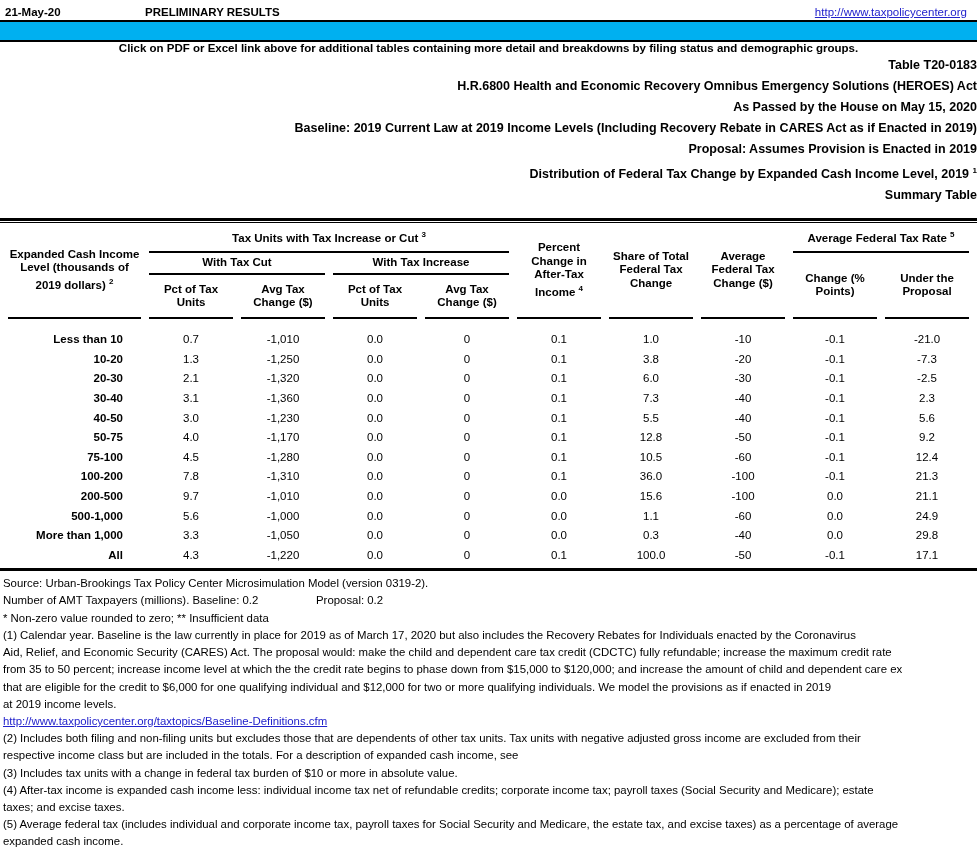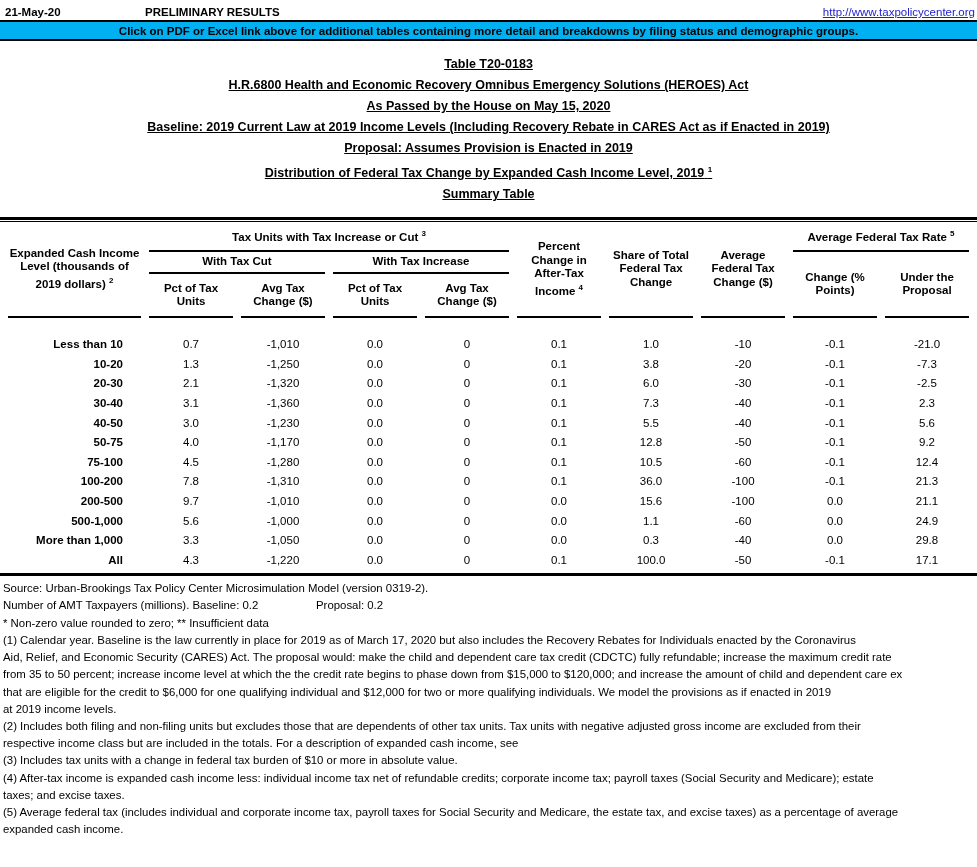--- a/index.html
+++ b/index.html
@@ -4,52 +4,52 @@
 <style>
   :root { --banner:#00B0F0; --link:#2222CC; }
   * { box-sizing:border-box; }
   html,body { margin:0; padding:0; }
   body {
     width:977px; height:867px; background:#fff; color:#000;
     font-family:"Liberation Sans", sans-serif; font-size:11.5px;
     overflow:hidden; position:relative;
   }
   
-  .topbar { display:flex; align-items:flex-end; padding:3px 2px 2px 5px; height:20px; }
+  .topbar { display:flex; align-items:flex-end; padding:3px 10px 2px 5px; height:20px; }
   .topbar .date  { font-weight:bold; width:140px; }
   .topbar .prelim{ font-weight:bold; }
   .topbar .url   { margin-left:auto; color:var(--link); text-decoration:underline; font-weight:normal; }
   
   .banner {
     background:var(--banner);
     border-top:2px solid #000; border-bottom:2px solid #000;
-    text-align:center; font-weight:bold; height:21px; line-height:17px; padding-top:1px;
+    text-align:center; font-weight:bold; height:21px; line-height:17px; padding-top:18px;
   }
   
-  .titleblock { margin-top:13px; text-align:center;text-decoration:underline; }
+  .titleblock { margin-top:13px; text-align:right; }
   .title-line { font-weight:bold; font-size:12.5px; line-height:21px; white-space:nowrap; }
   sup { font-size:8px; font-weight:bold; }
   
   .tablewrap { margin-top:12px; }
   .rule-top { border-top:3px solid #000; border-bottom:1px solid #000; height:5px; }
   .rule-bottom { border-top:3px solid #000; height:3px; margin-top:3px; }
   table { width:977px; border-collapse:separate; border-spacing:8px 0; table-layout:fixed; }
   col.c-label { width:133px; }
   col.c-num   { width:84px; }
   thead th {
     font-weight:bold; text-align:center; vertical-align:middle;
     padding:1px 0; line-height:13.5px; font-size:11.5px;
     border-bottom:2px solid #000;
   }
   thead tr.r-group th { height:30px; }
   thead tr.r-sub th   { height:22px; }
   thead tr.r-leaf th  { height:44px; }
   tbody td { text-align:center; line-height:17.6px; font-size:11.5px; }
   tbody td.rowlabel { text-align:right; font-weight:bold; padding-right:18px; }
-  tbody tr:first-child td { padding-top:18px; }
+  tbody tr:first-child td { padding-top:12px; }
   
   .footer { padding:4px 2px 0 3px; font-size:11.4px; }
   .note { line-height:17.2px; white-space:nowrap; overflow:hidden; }
   .link { color:var(--link); text-decoration:underline; }
   .amt { position:relative; }
   .amt-right { position:absolute; left:313px; top:0; }
 </style>
 </head>
 <body>
 
@@ -266,20 +266,21 @@
     <span>Number of AMT Taxpayers (millions).  Baseline: 0.2</span>
     <span class="amt-right">Proposal: 0.2</span>
   </div>
   <div class="note">* Non-zero value rounded to zero; ** Insufficient data</div>
   <div>
       <div class="note">(1) Calendar year. Baseline is the law currently in place for 2019 as of March 17, 2020 but also includes the Recovery Rebates for Individuals enacted by the Coronavirus</div>
       <div class="note">Aid, Relief, and Economic Security (CARES) Act. The proposal would: make the child and dependent care tax credit (CDCTC) fully refundable; increase the maximum credit rate</div>
       <div class="note">from 35 to 50 percent; increase income level at which the the credit rate begins to phase down from $15,000 to $120,000; and increase the amount of child and dependent care ex</div>
       <div class="note">that are eligible for the credit to $6,000 for one qualifying individual and $12,000 for two or more qualifying individuals. We model the provisions as if enacted in 2019</div>
       <div class="note">at 2019 income levels.</div>
+      <div class="note link">http://www.taxpolicycenter.org/taxtopics/Baseline-Definitions.cfm</div>
       <div class="note">(2) Includes both filing and non-filing units but excludes those that are dependents of other tax units. Tax units with negative adjusted gross income are excluded from their</div>
       <div class="note">respective income class but are included in the totals. For a description of expanded cash income, see</div>
       <div class="note">(3) Includes tax units with a change in federal tax burden of $10 or more in absolute value.</div>
       <div class="note">(4) After-tax income is expanded cash income less: individual income tax net of refundable credits; corporate income tax; payroll taxes (Social Security and Medicare); estate</div>
       <div class="note">taxes; and excise taxes.</div>
       <div class="note">(5) Average federal tax (includes individual and corporate income tax, payroll taxes for Social Security and Medicare, the estate tax, and excise taxes) as a percentage of average</div>
       <div class="note">expanded cash income.</div>
     </div>
 </div>
 

